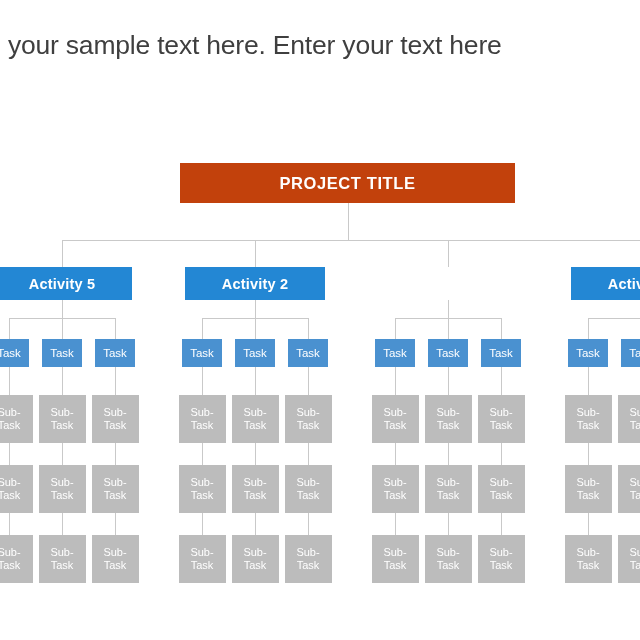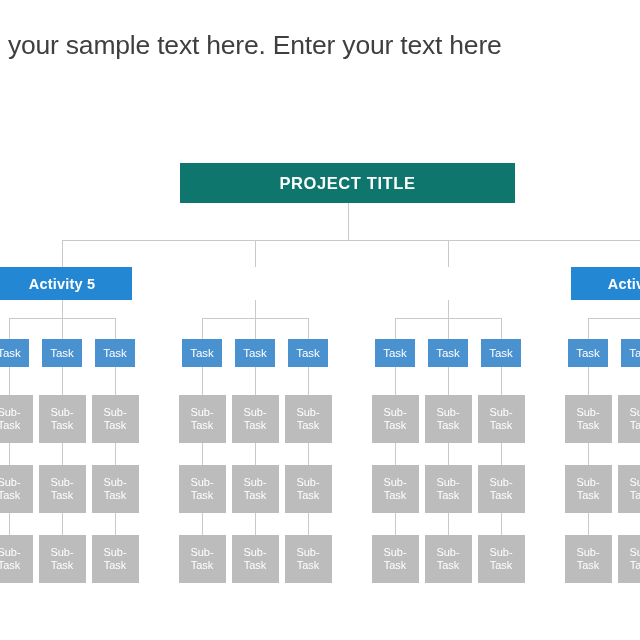--- a/index.html
+++ b/index.html
@@ -55,21 +55,21 @@
     position: absolute;
     box-sizing: border-box;
     display: flex;
     align-items: center;
     justify-content: center;
     text-align: center;
     color: #ffffff;
   }
 
   .node-title {
-    background: #0f766e;
+    background: #c2410c;
     font-size: 16.5px;
     font-weight: bold;
     letter-spacing: 0.6px;
   }
 
   .node-activity {
     background: #2387d4;
     font-size: 14.5px;
     font-weight: bold;
     letter-spacing: 0.2px;
@@ -157,20 +157,23 @@
       <div class="node node-subtask" style="left: 91.5px; top: 465px; width: 47px; height: 48px;">
         <span>Sub-</span>
         <span>Task</span>
       </div>
       <div class="line v" style="left: 115px; top: 513px; height: 22px;"></div>
       <div class="node node-subtask" style="left: 91.5px; top: 535px; width: 47px; height: 48px;">
         <span>Sub-</span>
         <span>Task</span>
       </div>
       <div class="line v" style="left: 255px; top: 240px; height: 27px;"></div>
+      <div class="node node-activity" style="left: 185px; top: 267px; width: 140px; height: 33px;">
+        <div class="">Activity 2</div>
+      </div>
       <div class="line v" style="left: 255px; top: 300px; height: 18px;"></div>
       <div class="line h" style="left: 202px; top: 318px; width: 106px;"></div>
       <div class="line v" style="left: 202px; top: 318px; height: 21px;"></div>
       <div class="node node-task" style="left: 182px; top: 339px; width: 40px; height: 28px;">
         <div class="">Task</div>
       </div>
       <div class="line v" style="left: 202px; top: 367px; height: 28px;"></div>
       <div class="node node-subtask" style="left: 178.5px; top: 395px; width: 47px; height: 48px;">
         <span>Sub-</span>
         <span>Task</span>

